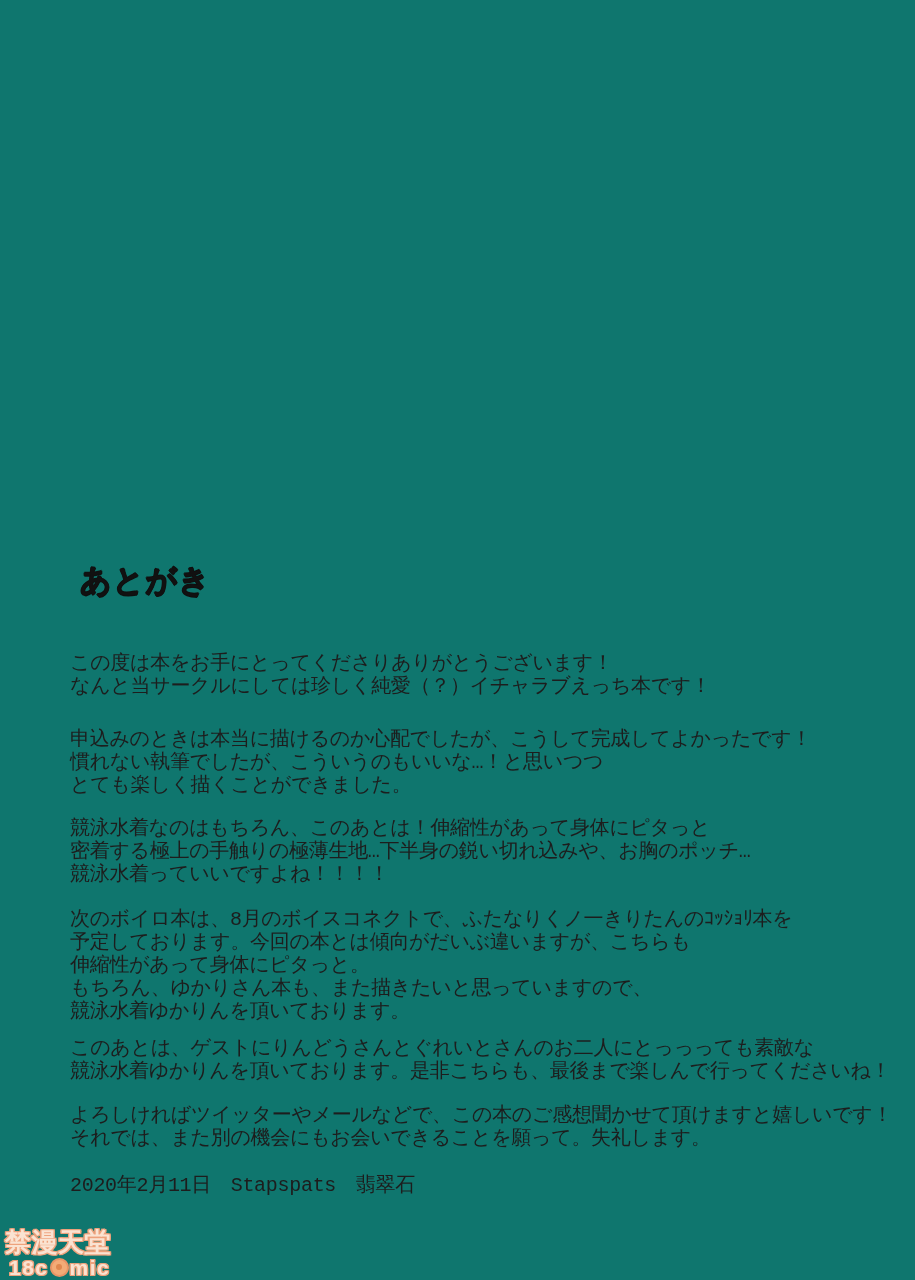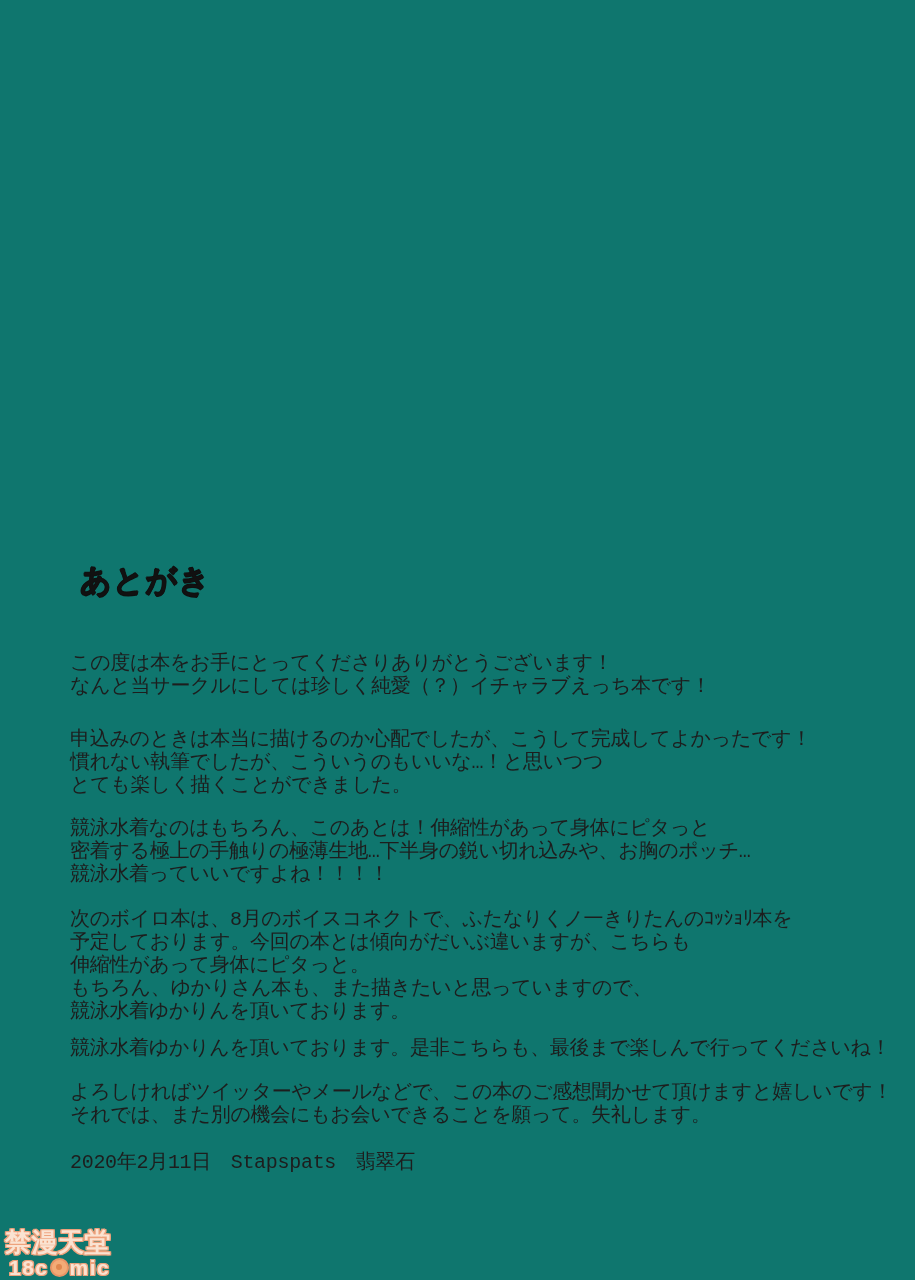--- a/index.html
+++ b/index.html
@@ -138,20 +138,21 @@
 
     <p class="para-4">
       <span class="line" style="display:block">次のボイロ本は、8月のボイスコネクトで、ふたなりくノ一きりたんのｺｯｼｮﾘ本を</span>
       <span class="line" style="display:block">予定しております。今回の本とは傾向がだいぶ違いますが、こちらも</span>
       <span class="line" style="display:block">伸縮性があって身体にピタっと。</span>
       <span class="line" style="display:block">もちろん、ゆかりさん本も、また描きたいと思っていますので、</span>
       <span class="line" style="display:block">競泳水着ゆかりんを頂いております。</span>
     </p>
 
     <p class="para-5">
+      <span class="line" style="display:block">このあとは、ゲストにりんどうさんとぐれいとさんのお二人にとっっっても素敵な</span>
       <span class="line" style="display:block">競泳水着ゆかりんを頂いております。是非こちらも、最後まで楽しんで行ってくださいね！</span>
     </p>
 
     <p class="para-6">
       <span class="line" style="display:block">よろしければツイッターやメールなどで、この本のご感想聞かせて頂けますと嬉しいです！</span>
       <span class="line" style="display:block">それでは、また別の機会にもお会いできることを願って。失礼します。</span>
     </p>
 
     <div class="signature">2020年2月11日　Stapspats　翡翠石</div>
 

